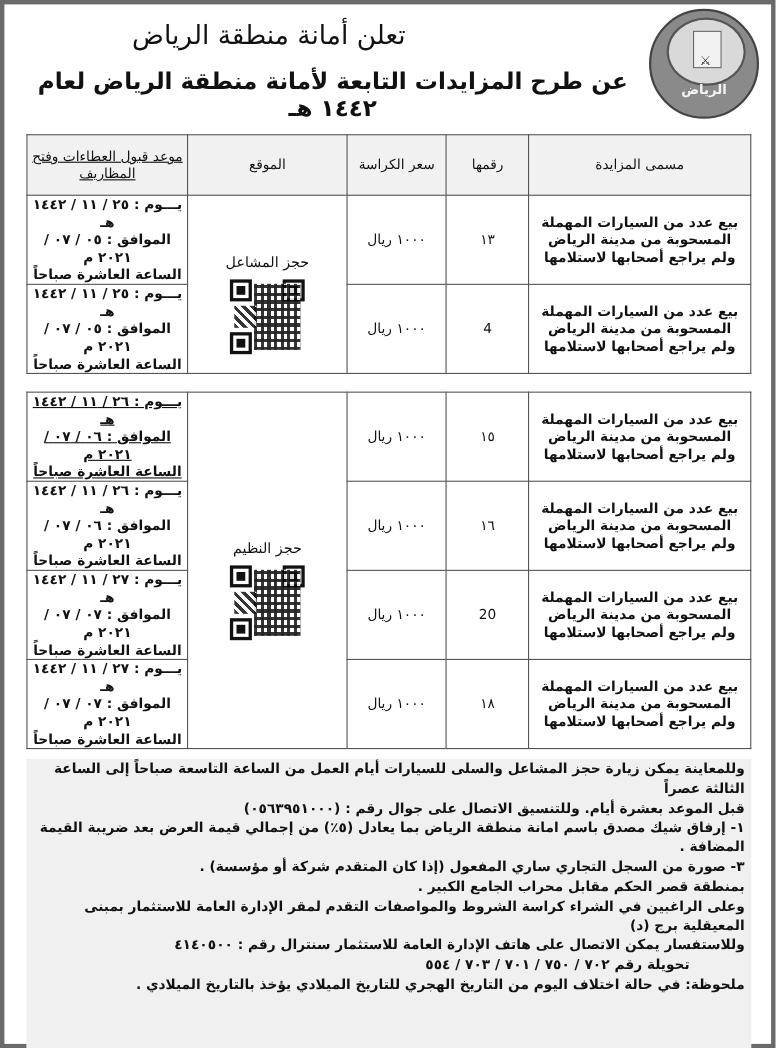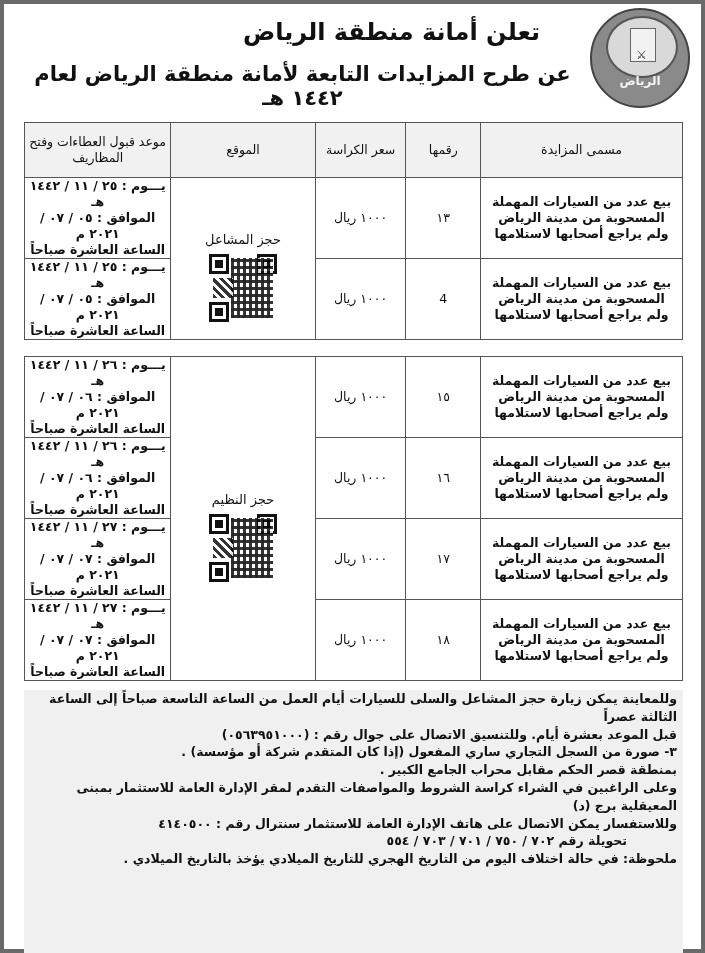--- a/index.html
+++ b/index.html
@@ -3,27 +3,27 @@
 <meta charset="utf-8">
 <style>
   html, body { margin:0; padding:0; }
   body { width:705px; height:953px; background:#fff; font-family:"DejaVu Sans", sans-serif; color:#111; overflow:hidden; }
   .frame { position:absolute; left:0; top:0; width:697px; height:945px; border:4px solid #6a6a6a; background:#fff; }
   .logo { position:absolute; left:590px; top:8px; width:100px; height:100px; border-radius:50%; background:#8a8a8a; border:2px solid #444; box-sizing:border-box; }
   .logo .inner { position:absolute; left:14px; top:6px; width:68px; height:58px; border-radius:50%; background:#d9d9d9; border:2px solid #555; }
   .logo .tower { position:absolute; left:22px; top:10px; width:24px; height:32px; background:#f2f2f2; border:1px solid #666; }
   .logo .emb { position:absolute; left:28px; top:30px; font-size:12px; color:#333; }
   .logo .word { position:absolute; left:8px; top:64px; width:80px; text-align:center; font-size:12px; font-weight:bold; color:#f4f4f4; }
-  .title1 { position:absolute; left:120px; top:18px; width:420px; text-align:right; font-size:24px; font-weight:bold; direction:rtl; }
+  .title1 { position:absolute; left:120px; top:18px; width:420px; text-align:left; font-size:24px; font-weight:normal; direction:rtl; }
   .title2 { position:absolute; left:30px; top:62px; width:545px; text-align:center; font-size:21px; font-weight:bold; direction:rtl; }
   table.bids { position:absolute; left:24px; width:659px; border-collapse:collapse; direction:rtl; }
   table.bids td, table.bids th { border:1px solid #555; text-align:center; vertical-align:middle; font-size:12.5px; line-height:16px; padding:0 4px; }
   table.bids th { background:#f1f1f1; font-weight:normal; height:54px; }
   .t1 { top:122px; } .t2 { top:356px; }
-  .c-name { width:194px; } .c-num { width:66px; } .c-price { width:82px; } .c-loc { width:136px; } .c-date { width:138px; }
+  .c-name { width:194px; } .c-num { width:66px; } .c-price { width:82px; } .c-loc { width:136px; } .c-date { width:138px;text-decoration:underline; }
   td.name { font-weight:bold; height:75px; }
   td.date { font-weight:bold; }
   .loc-label { font-size:13px; margin-bottom:6px;margin-top:40px; }
   .qr { display:inline-block; width:68px; height:68px; position:relative; background:#fff; }
   .qr .f { position:absolute; width:14px; height:14px; border:3px solid #111; }
   .qr .f::after { content:""; position:absolute; left:3px; top:3px; width:8px; height:8px; background:#111; }
   .qr .m { position:absolute; left:22px; top:4px; width:42px; height:60px;
     background: repeating-linear-gradient(90deg,#111 0 3px,#fff 3px 6px), repeating-linear-gradient(0deg,#111 0 3px,#fff 3px 7px);
     background-blend-mode: multiply; opacity:.85; }
   .qr .m2 { position:absolute; left:4px; top:24px; width:20px; height:20px;
@@ -116,21 +116,21 @@
     <td>١٦</td>
     <td>١٠٠٠ ريال</td>
     <td class="date">
       <div>يـــوم : ٢٦ / ١١ / ١٤٤٢ هـ</div>
       <div>الموافق : ٠٦ / ٠٧ / ٢٠٢١ م</div>
       <div>الساعة العاشرة صباحاً</div>
     </td>
   </tr>
   <tr>
     <td class="name">بيع عدد من السيارات المهملة المسحوبة من مدينة الرياض ولم يراجع أصحابها لاستلامها</td>
-    <td>١٧</td>
+    <td>20</td>
     <td>١٠٠٠ ريال</td>
     <td class="date">
       <div>يـــوم : ٢٧ / ١١ / ١٤٤٢ هـ</div>
       <div>الموافق : ٠٧ / ٠٧ / ٢٠٢١ م</div>
       <div>الساعة العاشرة صباحاً</div>
     </td>
   </tr>
   <tr>
     <td class="name">بيع عدد من السيارات المهملة المسحوبة من مدينة الرياض ولم يراجع أصحابها لاستلامها</td>
     <td>١٨</td>
@@ -140,19 +140,20 @@
       <div>الموافق : ٠٧ / ٠٧ / ٢٠٢١ م</div>
       <div>الساعة العاشرة صباحاً</div>
     </td>
   </tr>
 </tbody>
   </table>
 
 <div class="notes">
   <p>وللمعاينة يمكن زيارة حجز المشاعل والسلى للسيارات أيام العمل من الساعة التاسعة صباحاً إلى الساعة الثالثة عصراً</p>
   <p>قبل الموعد بعشرة أيام. وللتنسيق الاتصال على جوال رقم : (٠٥٦٣٩٥١٠٠٠)</p>
+  <p>١- إرفاق شيك مصدق باسم امانة منطقة الرياض بما يعادل (٥٪) من إجمالي قيمة العرض بعد ضريبة القيمة المضافة .</p>
   <p>٣- صورة من السجل التجاري ساري المفعول (إذا كان المتقدم شركة أو مؤسسة) .</p>
   <p>بمنطقة قصر الحكم مقابل محراب الجامع الكبير .</p>
   <p>وعلى الراغبين في الشراء كراسة الشروط والمواصفات التقدم لمقر الإدارة العامة للاستثمار بمبنى المعيقلية برج (د)</p>
   <p>وللاستفسار يمكن الاتصال على هاتف الإدارة العامة للاستثمار سنترال رقم : ٤١٤٠٥٠٠</p>
   <p style="padding-right:50px">تحويلة رقم ٧٠٢ / ٧٥٠ / ٧٠١ / ٧٠٣ / ٥٥٤</p>
   <p>ملحوظة: في حالة اختلاف اليوم من التاريخ الهجري للتاريخ الميلادي يؤخذ بالتاريخ الميلادي .</p>
 </div>
 
 </body></html>

